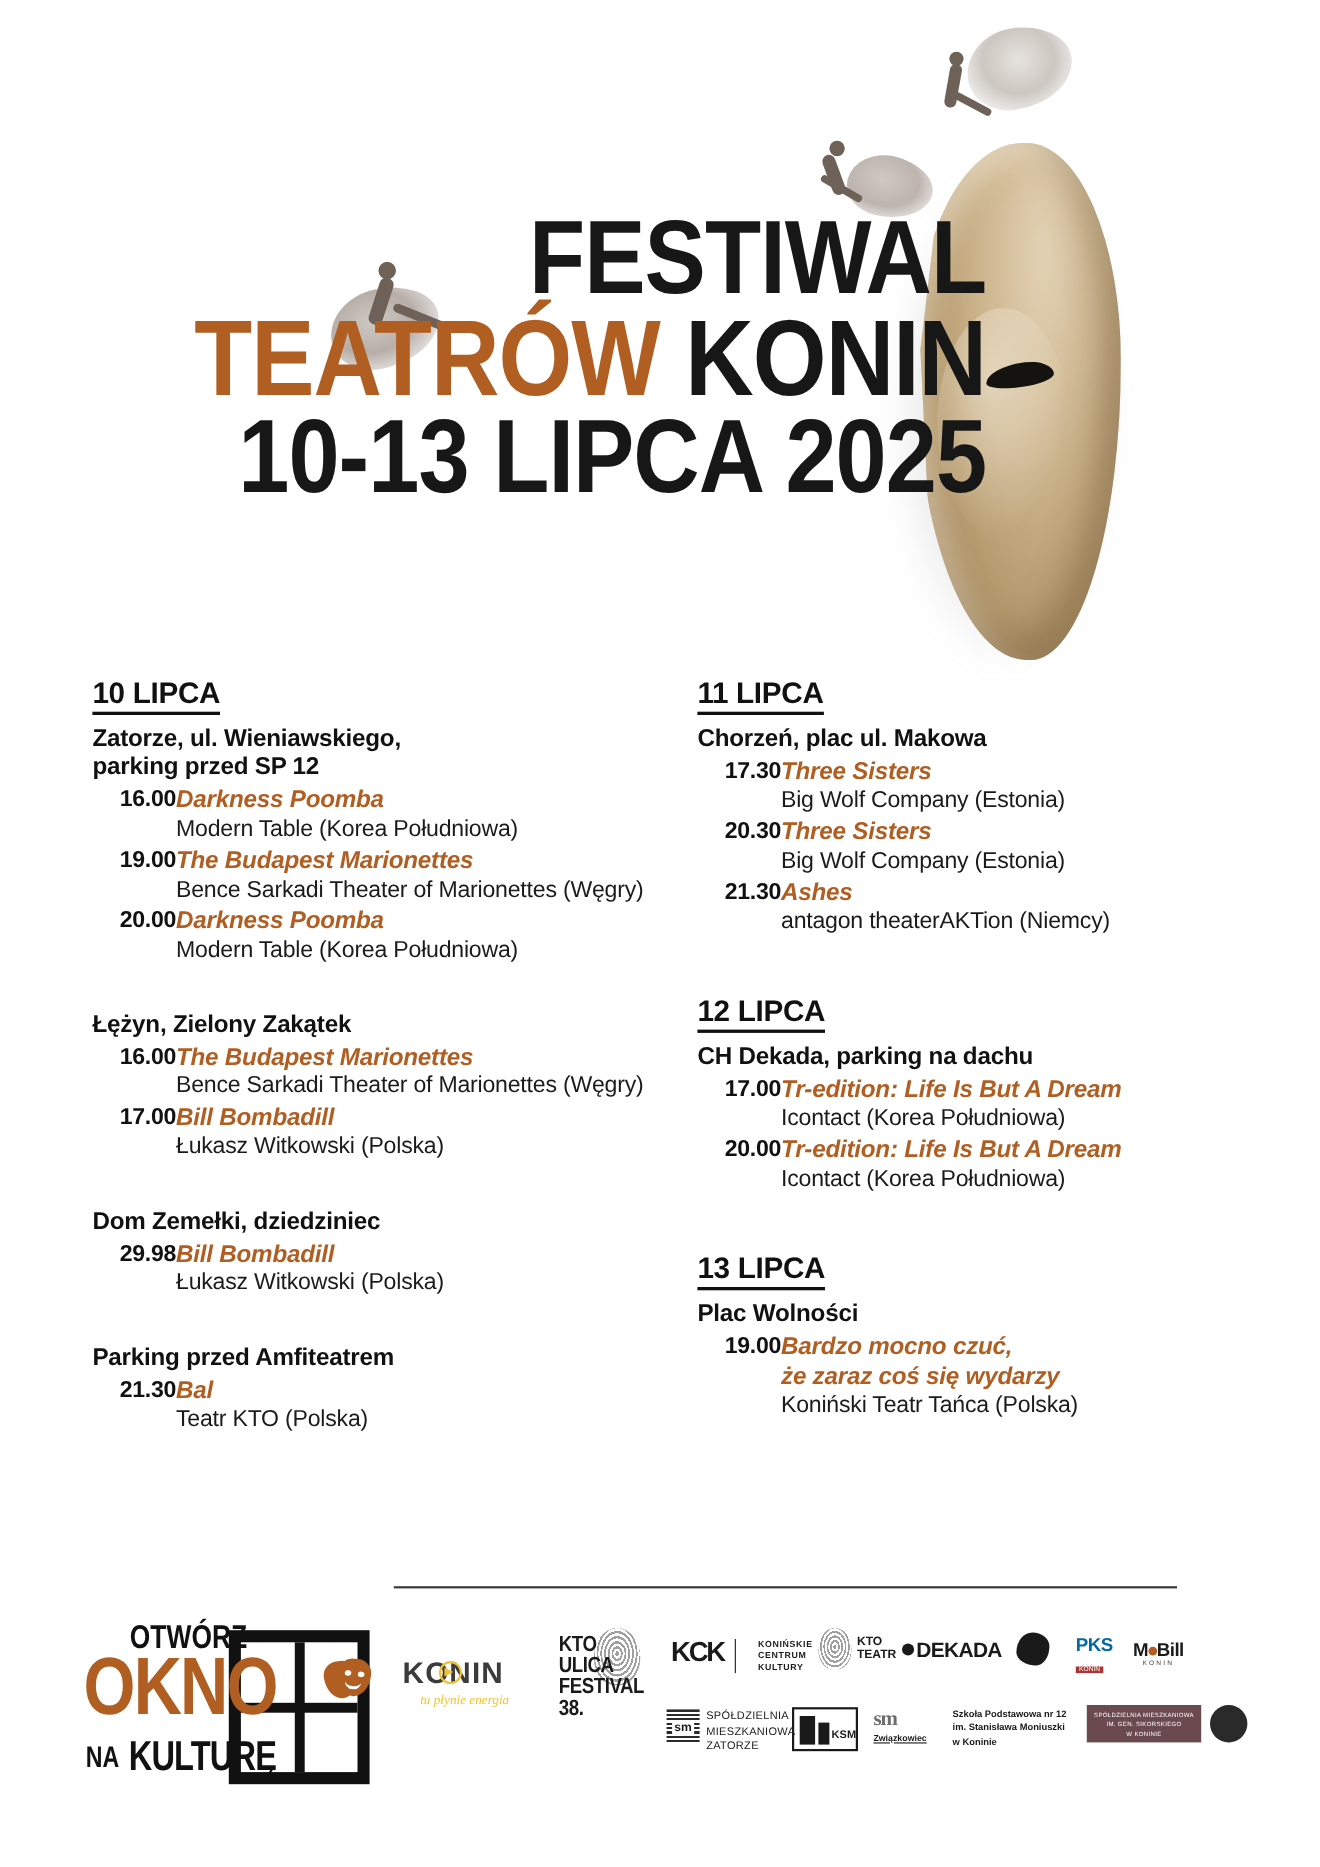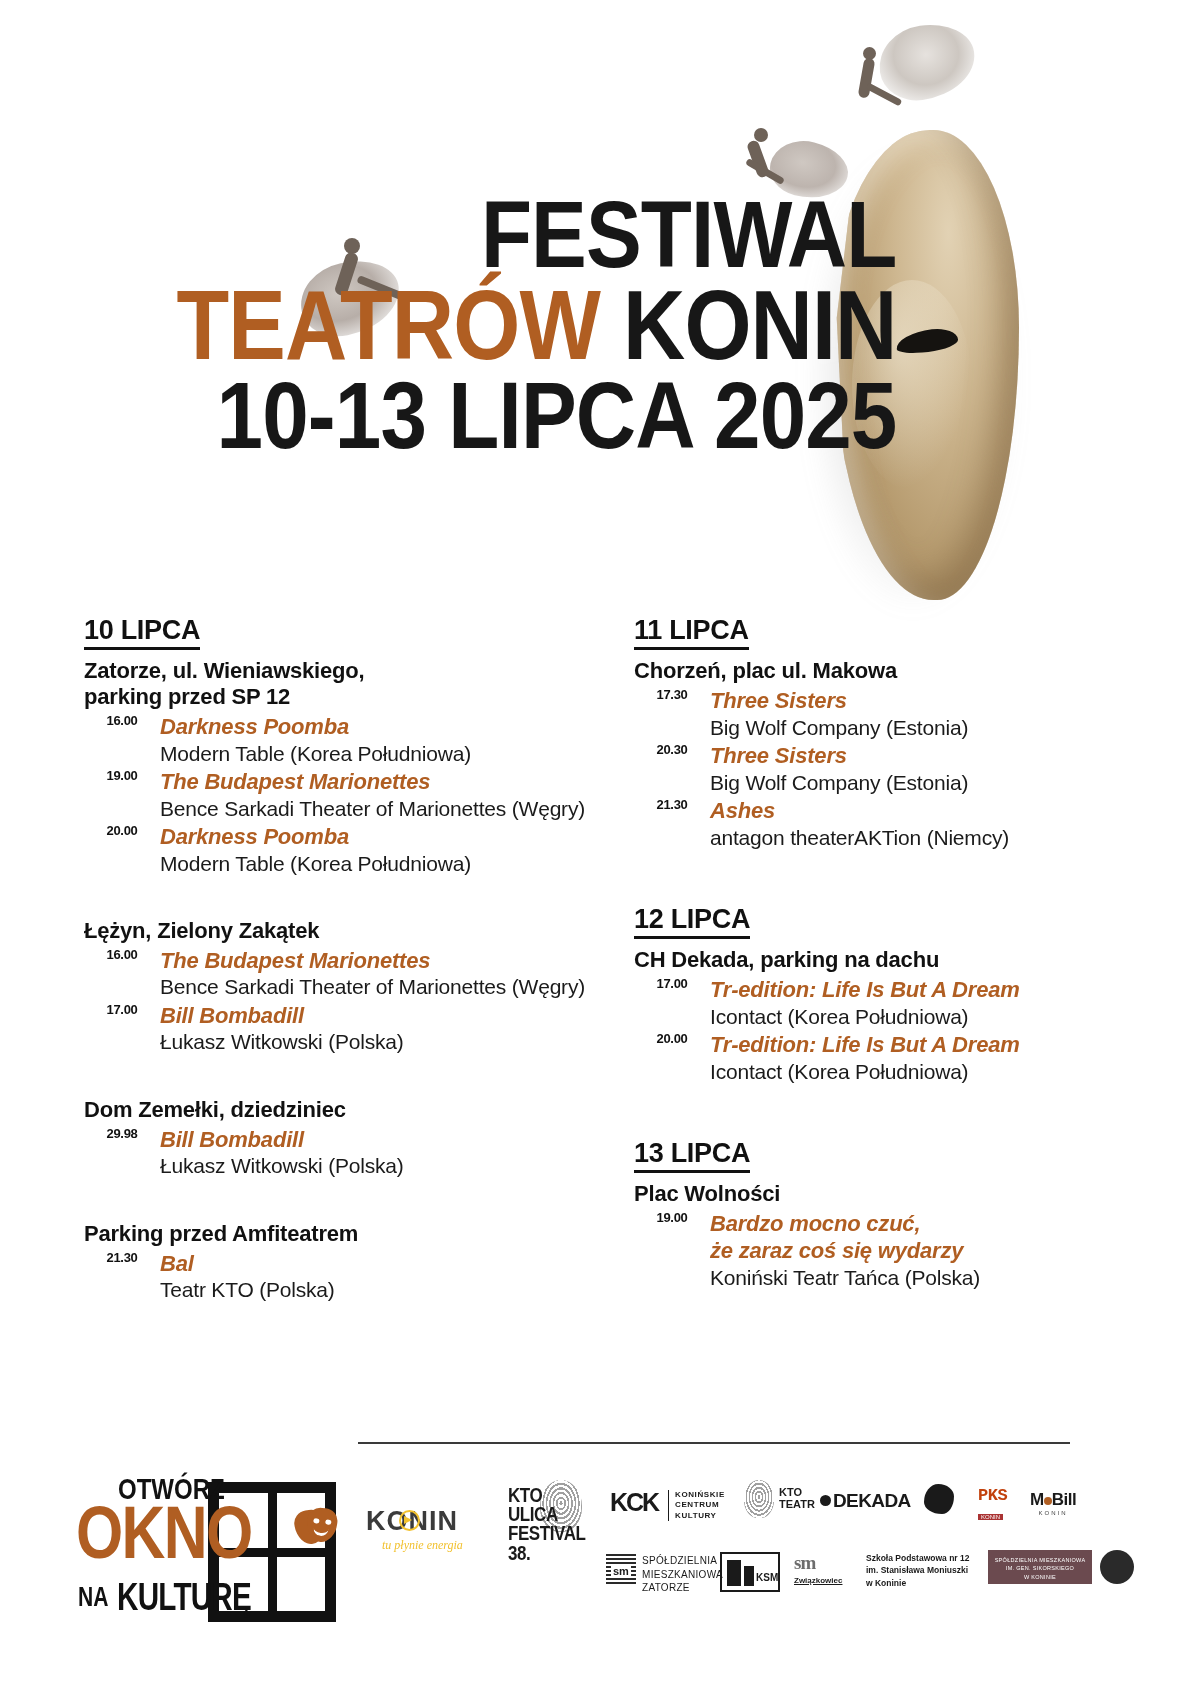--- a/index.html
+++ b/index.html
@@ -88,22 +88,22 @@
   }
   .venue{
     font-size:22px;font-weight:bold;color:#111;
     line-height:1.18;
     margin:0 0 3px 0;
     letter-spacing:-0.2px;
   }
 
   .ev{display:flex;align-items:flex-start;margin-bottom:1px;}
   .ev-time{
-    font-size:13px;font-weight:bold;color:#111;
-    width:76px;flex:0 0 76px;text-align:center;
+    font-size:21px;font-weight:bold;color:#111;
+    width:76px;flex:0 0 76px;text-align:right;
     line-height:1.3;letter-spacing:-0.3px;
   }
   .ev-body{flex:1;min-width:0;}
   .ev-title{
     font-size:22px;font-weight:bold;font-style:italic;
     color:#B05E22;line-height:1.26;letter-spacing:-0.2px;
     white-space:pre-line;
   }
   .ev-company{
     font-size:21px;color:#1b1b1b;line-height:1.25;
@@ -172,36 +172,36 @@
   .konin-tag{font-size:12px;color:#F2C12E;font-style:italic;margin-top:1px;margin-left:16px;font-family:"Liberation Serif",serif;}
 
   .sp-kto{left:150px;top:18px;}
   .kto-lines{font-size:20px;font-weight:bold;line-height:0.96;color:#1a1a1a;font-family:"Liberation Sans Narrow","Liberation Sans",sans-serif;transform:scaleX(0.85);transform-origin:left top;letter-spacing:-0.5px;}
   .thumbprint{position:absolute;left:32px;top:-6px;width:42px;height:52px;border-radius:50% 50% 46% 46%;
     background:repeating-radial-gradient(ellipse at 50% 45%, #8f8f8f 0 1.6px, #ffffff 1.6px 3.4px);
     opacity:.85;}
 
   .sp-kck{left:252px;top:20px;}
   .kck-mark{font-size:25px;font-weight:bold;letter-spacing:-2px;color:#1a1a1a;font-family:"Liberation Sans Narrow","Liberation Sans",sans-serif;}
-  .kck-txt{position:absolute;left:58px;top:2px;font-size:8px;font-weight:bold;line-height:1.3;letter-spacing:.6px;color:#1a1a1a;border-left:1.5px solid #1a1a1a;padding-left:6px;}
+  .kck-txt{position:absolute;left:58px;top:2px;font-size:8px;font-weight:bold;line-height:1.3;letter-spacing:.6px;color:#1a1a1a;border-left:1.5px solid #1a1a1a;padding-left:20px;}
 
   .sp-ktoteatr{left:388px;top:14px;}
   .ktot-print{position:absolute;left:-2px;top:-2px;width:30px;height:38px;border-radius:50% 50% 46% 46%;
     background:repeating-radial-gradient(ellipse at 50% 45%, #8f8f8f 0 1.4px, #ffffff 1.4px 3px);opacity:.85;}
   .ktot-txt{position:absolute;left:33px;top:4px;font-size:11px;font-weight:bold;line-height:1.1;color:#1a1a1a;}
 
   .sp-dekada{left:462px;top:22px;}
   .dek-dot{display:inline-block;width:11px;height:11px;background:#1a1a1a;border-radius:50%;vertical-align:1px;margin-right:2px;}
   .dek-txt{display:inline-block;font-size:19px;font-weight:bold;letter-spacing:-0.6px;color:#1a1a1a;font-family:"Liberation Sans Narrow","Liberation Sans",sans-serif;}
 
   .sp-zoo{left:566px;top:16px;}
   .zoo-shape{width:30px;height:30px;background:#1a1a1a;border-radius:48% 52% 40% 60% / 60% 42% 58% 40%;}
 
   .sp-pks{left:620px;top:18px;}
-  .pks-txt{font-size:17px;font-weight:bold;color:#c2410c;letter-spacing:-0.5px;font-family:Liberation Mono, monospace;}
+  .pks-txt{font-size:17px;font-weight:bold;color:#0369a1;letter-spacing:-0.5px;}
   .pks-sub{font-size:6px;color:#6b2f2f;background:#a33;color:#fff;padding:0 3px;display:inline-block;margin-top:1px;}
 
   .sp-mosir{left:672px;top:22px;}
   .mosir-txt{font-size:17px;font-weight:bold;color:#1a1a1a;letter-spacing:-0.5px;}
   .mosir-dot{display:inline-block;width:8px;height:8px;background:#B05E22;border-radius:50%;}
   .mosir-sub{font-size:6px;color:#444;letter-spacing:2px;text-align:center;}
 
   
   .sp-smz{left:248px;top:86px;}
   .sm-box{position:absolute;left:0;top:0;width:30px;height:30px;

